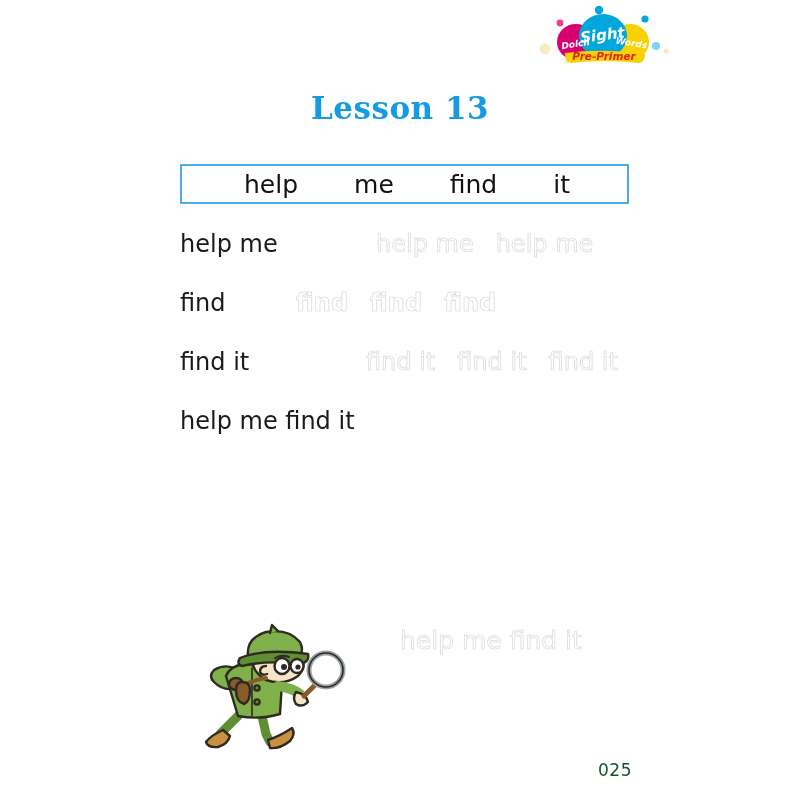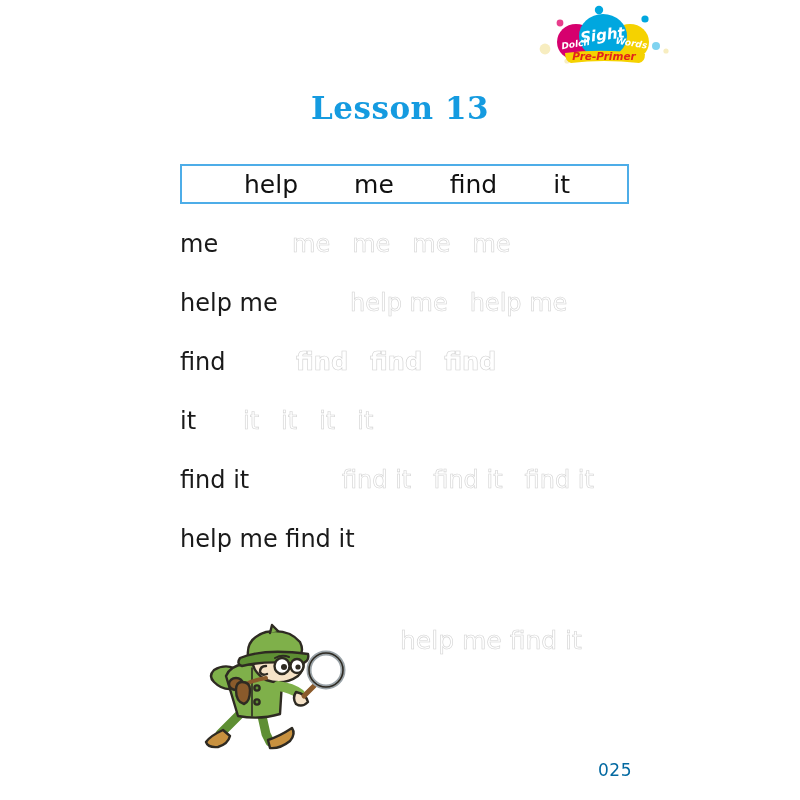--- a/index.html
+++ b/index.html
@@ -129,21 +129,21 @@
   }
   #detective-illustration svg { display: block; }
 
   
   #page-number {
     position: absolute;
     left: 598px;
     top: 760px;
     font-family: "DejaVu Sans", sans-serif;
     font-size: 17px;
-    color: #0369a1;
+    color: #14532d;
     letter-spacing: 0.5px;
   }
 </style>
 </head>
 <body>
 
 <div id="brand-logo">
   <svg viewBox="0 0 142 66" width="142" height="66" xmlns="http://www.w3.org/2000/svg">
 
     <circle cx="66" cy="6" r="4.2" fill="#00A7DF"></circle>
@@ -173,25 +173,23 @@
 <div id="word-bank">
   <div id="word-bank-list">
       <span class="bank-word">help</span>
       <span class="bank-word">me</span>
       <span class="bank-word">find</span>
       <span class="bank-word">it</span>
     </div>
 </div>
 
 <div id="practice-rows">
-    <div class="practice-row"><span class="row-solid" style="width: 56px;">me</span><span class="row-traces" style="margin-left: 56px;"><span class="trace-word">me</span><span class="trace-word">me</span><span class="trace-word">me</span><span class="trace-word">me</span></span></div>
-    <div class="practice-row"><span class="row-solid" style="width: 150px;">help me</span><span class="row-traces" style="margin-left: 20px;"><span class="trace-word">help me</span><span class="trace-word">help me</span></span></div>
+    <div class="practice-row"><span class="row-solid" style="width: 150px;">help me</span><span class="row-traces" style="margin-left: 46px;"><span class="trace-word">help me</span><span class="trace-word">help me</span></span></div>
     <div class="practice-row"><span class="row-solid" style="width: 72px;">find</span><span class="row-traces" style="margin-left: 44px; font-weight: bold;"><span class="trace-word">find</span><span class="trace-word">find</span><span class="trace-word">find</span></span></div>
-    <div class="practice-row"><span class="row-solid" style="width: 25px;">it</span><span class="row-traces" style="margin-left: 38px;"><span class="trace-word">it</span><span class="trace-word">it</span><span class="trace-word">it</span><span class="trace-word">it</span></span></div>
-    <div class="practice-row"><span class="row-solid" style="width: 110px;">find it</span><span class="row-traces" style="margin-left: 52px;"><span class="trace-word">find it</span><span class="trace-word">find it</span><span class="trace-word">find it</span></span></div>
+    <div class="practice-row"><span class="row-solid" style="width: 110px;">find it</span><span class="row-traces" style="margin-left: 76px;"><span class="trace-word">find it</span><span class="trace-word">find it</span><span class="trace-word">find it</span></span></div>
     <div class="practice-row"><span class="row-solid" style="width: 230px;">help me find it</span></div>
   </div>
 
 <div id="final-trace-line"><span class="trace-word">help me find it</span></div>
 
 <div id="detective-illustration">
   <svg viewBox="0 0 152 132" width="152" height="132" xmlns="http://www.w3.org/2000/svg">
     <g stroke="#2E2A22" stroke-width="2.4" stroke-linejoin="round" stroke-linecap="round">
 
       <path d="M18 60 Q12 54 18 48 Q28 42 38 46 L40 66 Q28 70 18 60 Z" fill="#7FB04A"></path>

